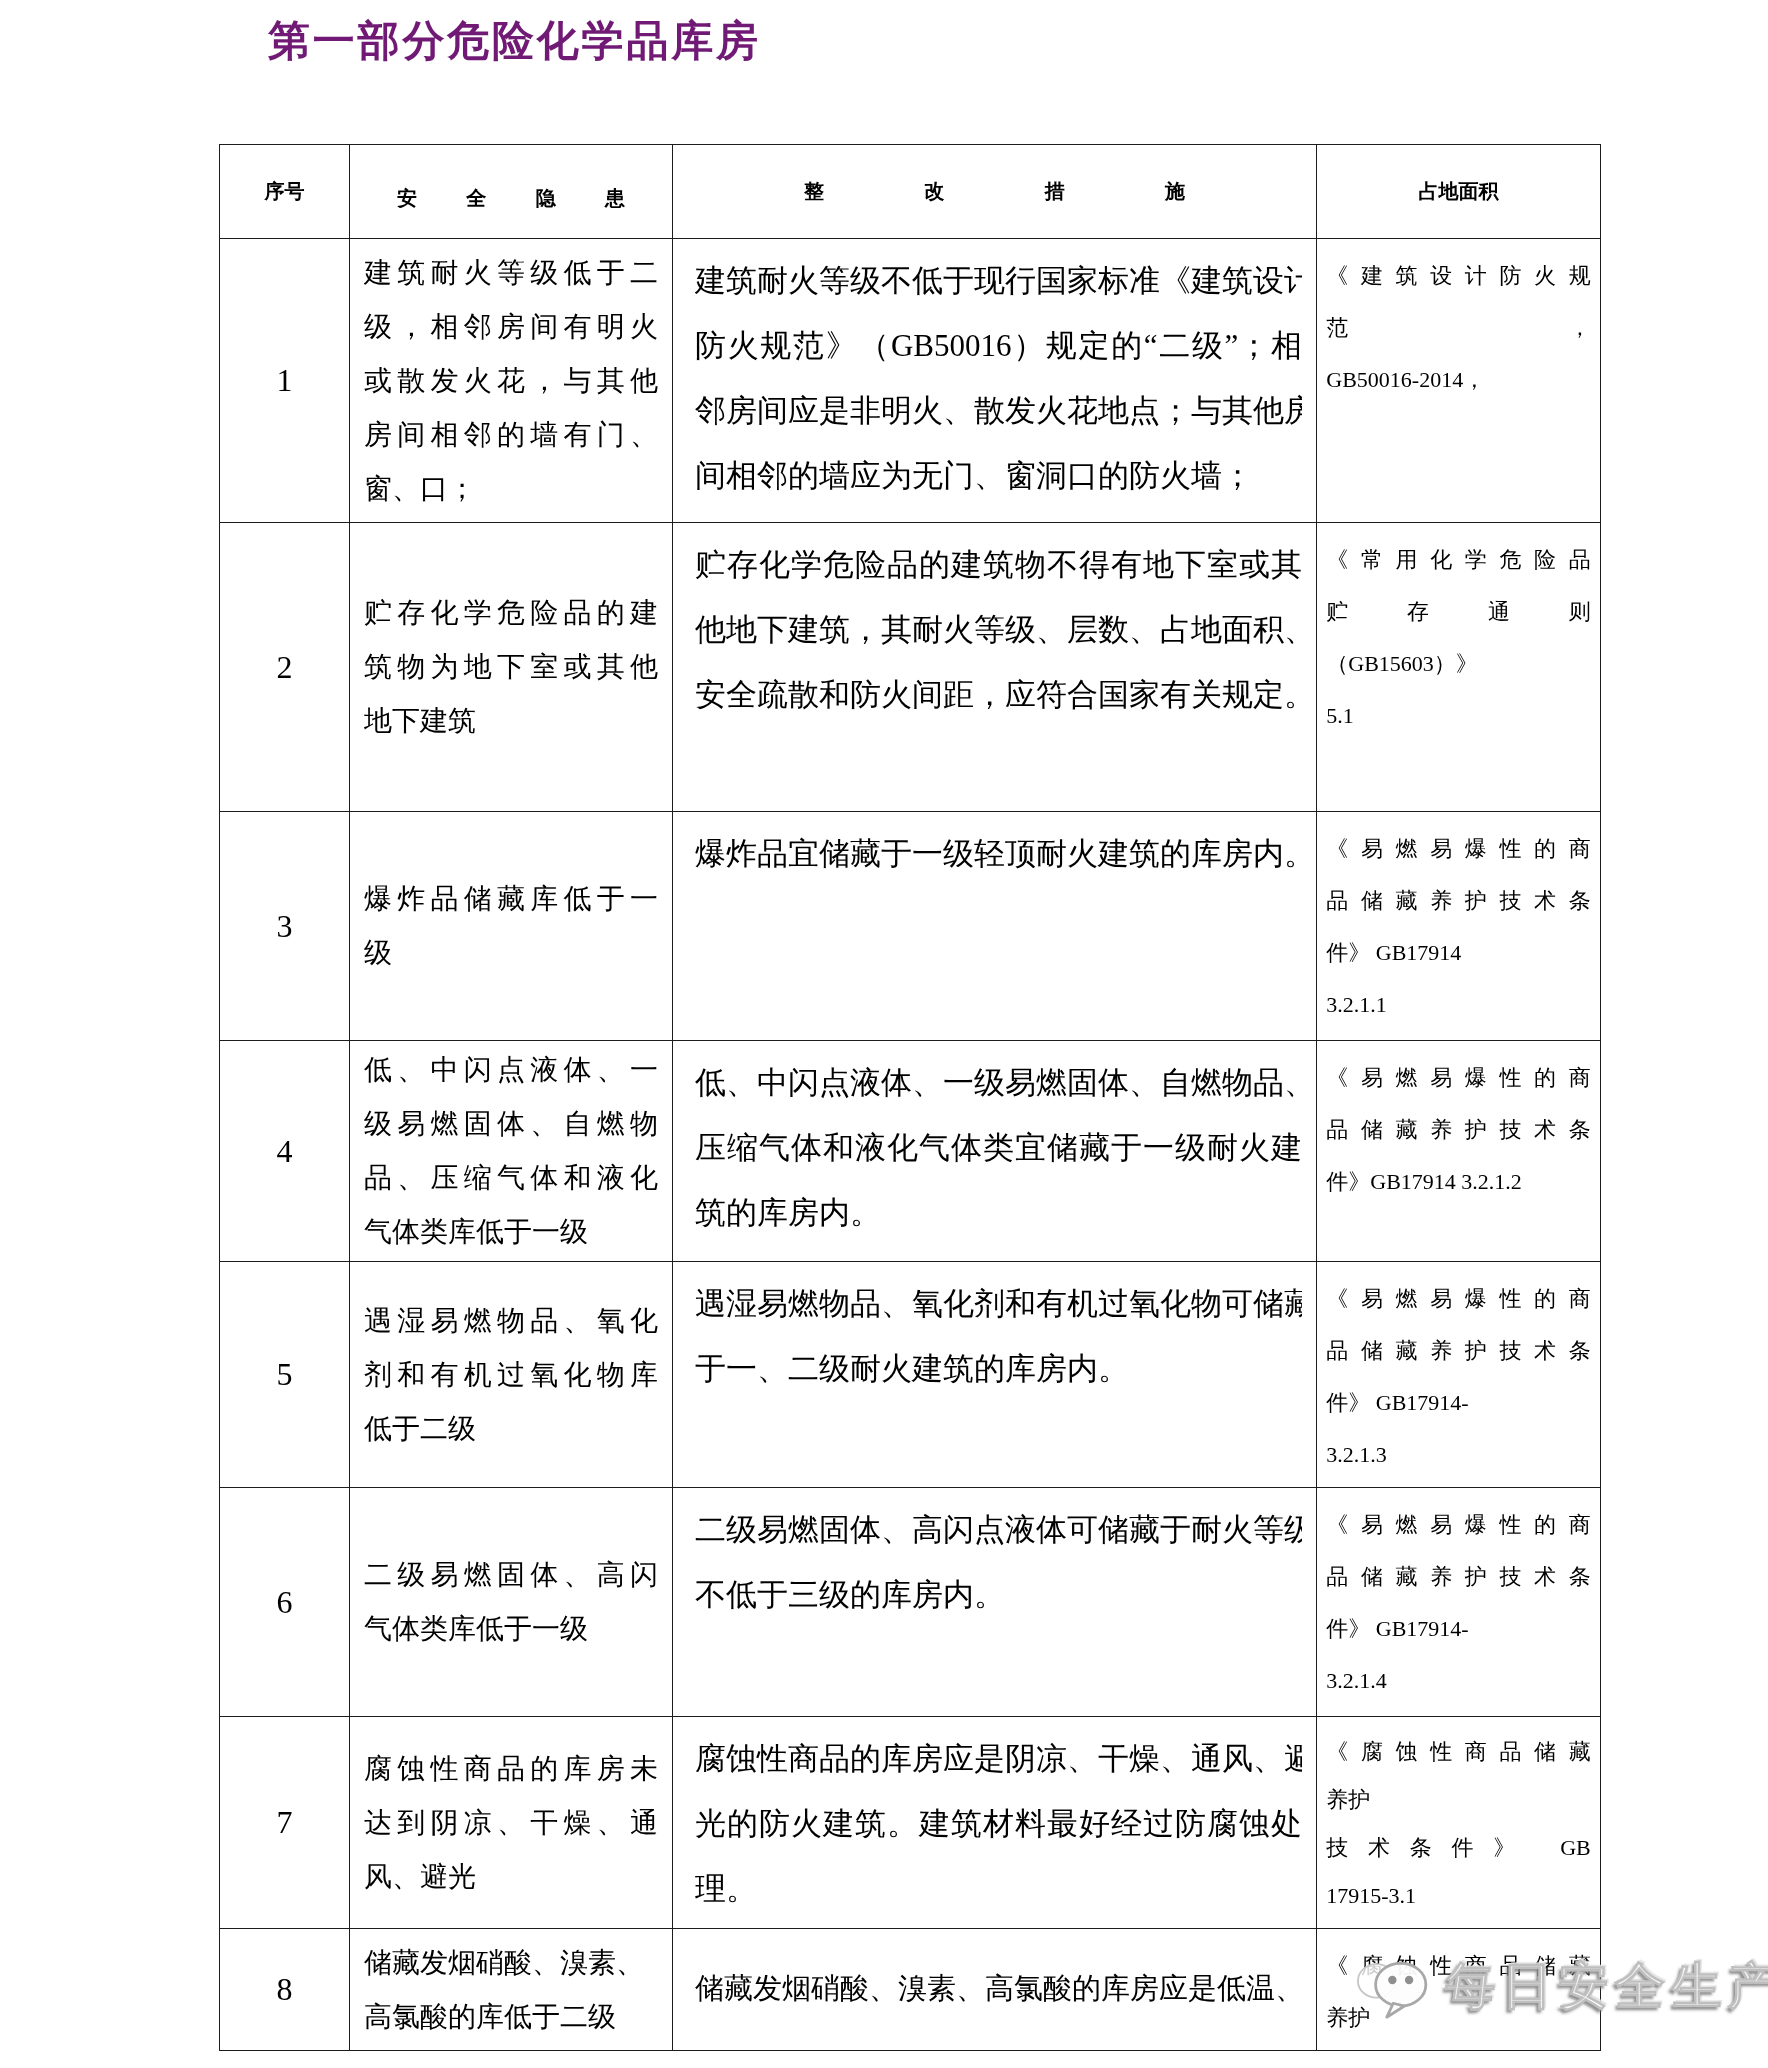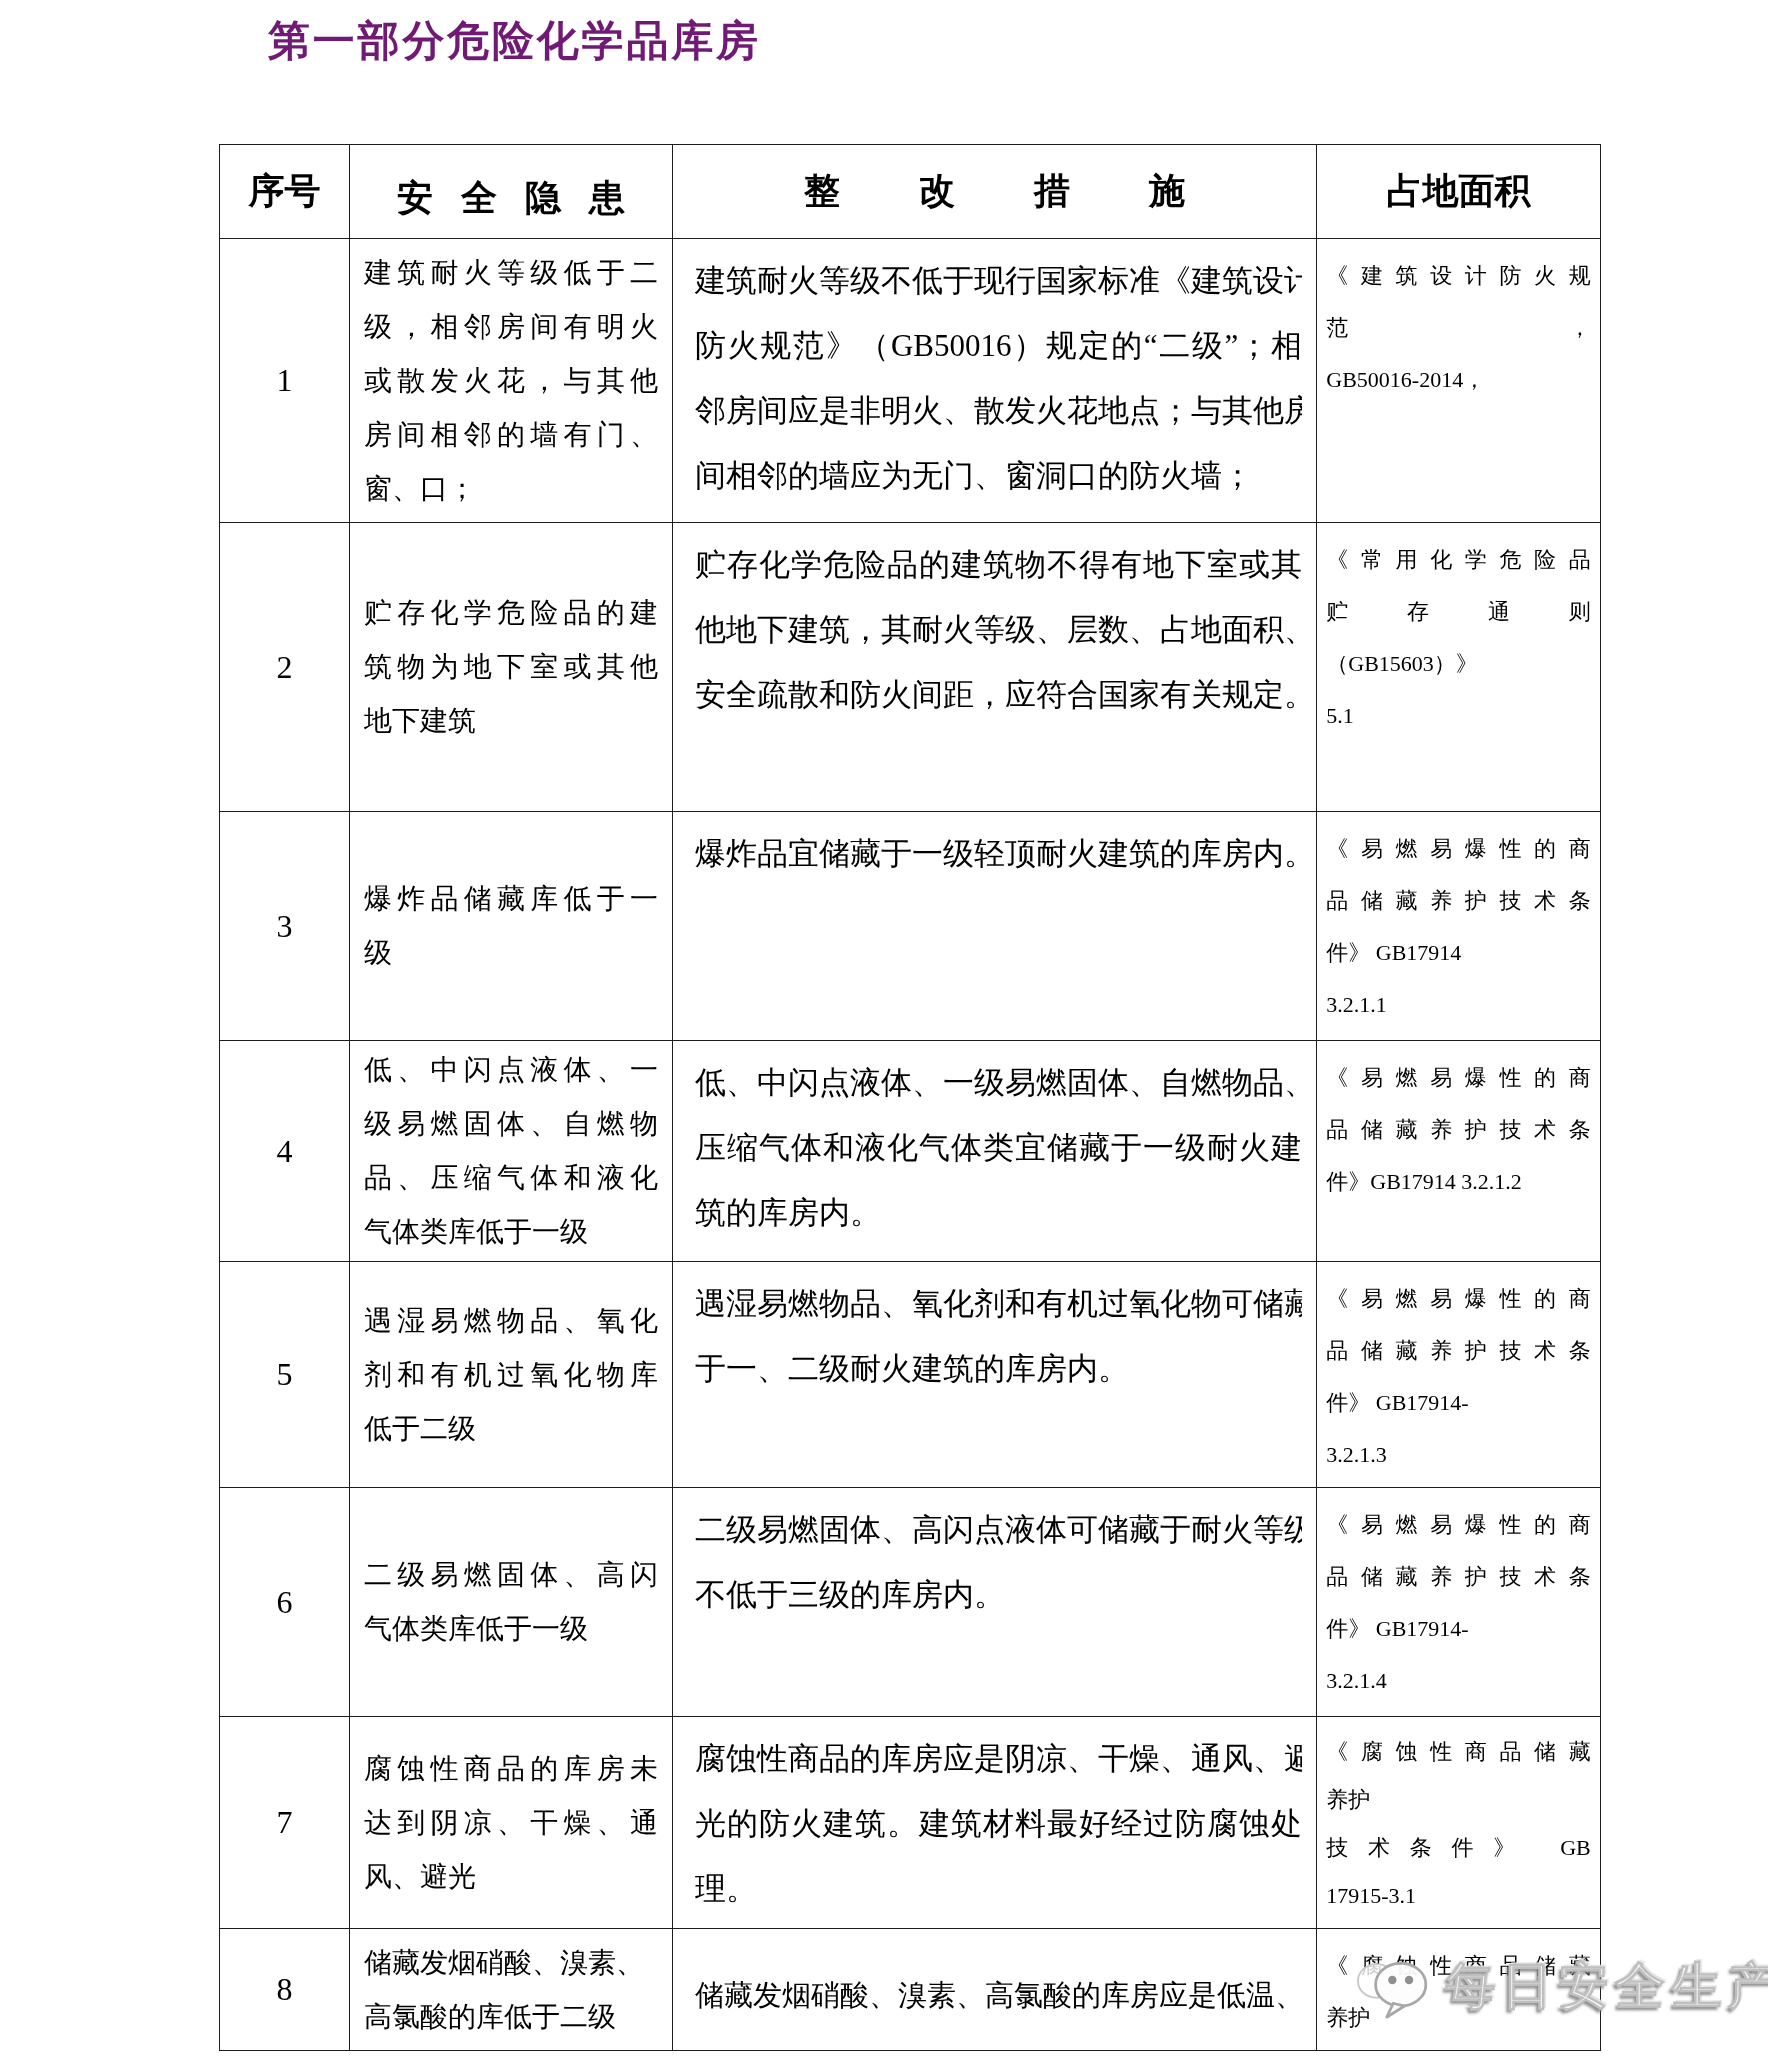--- a/index.html
+++ b/index.html
@@ -11,38 +11,38 @@
     position:absolute;left:268px;top:13px;
     font-family:"Liberation Sans",sans-serif;font-weight:700;
     font-size:42px;letter-spacing:2.8px;color:#701a75;white-space:nowrap;
   }
   table.doc{
     position:absolute;left:219px;top:144px;width:1381px;
     border-collapse:collapse;table-layout:fixed;
   }
   col.c1{width:130px}col.c2{width:323px}col.c3{width:644px}col.c4{width:284px}
   td,th{border:1.9px solid #1c1c1c;padding:0;vertical-align:top;overflow:hidden;}
-  th{height:93px;vertical-align:middle;font-weight:700;font-size:36px;text-align:center;}
+  th{height:93px;vertical-align:middle;font-weight:700;font-size:20px;text-align:center;}
   .hd{display:block;}
   .hd.j{text-align:justify;text-align-last:justify;}
   .hd.pad-s{padding:0 47px;margin-top:14px;}
   .hd.pad-w{padding:0 131px;font-family:Liberation Mono, monospace;}
   tr.r1{height:284px}tr.r2{height:289px}tr.r3{height:229px}tr.r4{height:221px}
   tr.r5{height:226px}tr.r6{height:229px}tr.r7{height:212px}tr.r8{height:122px}
   td.num{vertical-align:middle;text-align:center;font-size:32px;}
   td.haz{vertical-align:middle;padding:0 14px;}
   td.mea{padding:9.3px 14px 0 14px;}
   td.bas{padding:11.2px 9.3px 0 9.3px;}
   .ln{white-space:nowrap;overflow:hidden;text-align:left;}
   .ln.j{text-align:justify;text-align-last:justify;}
   .haz .ln{line-height:54px;font-size:28px;}
   .mea .ln{line-height:65px;font-size:31px;margin-left:8px;}
   .bas .ln{line-height:52px;font-size:22px;}
   tr.r7 td.bas .ln{line-height:48px;}
-  tr.r8 td.mea{padding-top:34px;}
+  tr.r8 td.mea{padding-top:27px;}
   tr.r8 td.mea .ln{font-size:29px;}
   .watermark{
     position:absolute;left:1356px;top:1953px;display:flex;align-items:center;
     z-index:5;pointer-events:none;
   }
   .wm-text{
     font-family:"Liberation Sans",sans-serif;font-weight:700;
     font-size:50px;letter-spacing:6.5px;white-space:nowrap;
     color:rgba(255,255,255,0.88);
     -webkit-text-stroke:0.9px #bfbfbf;

